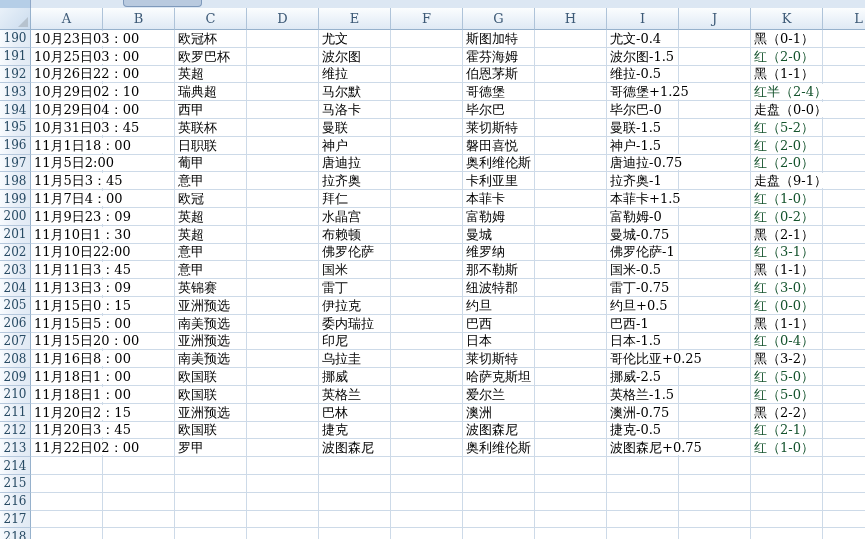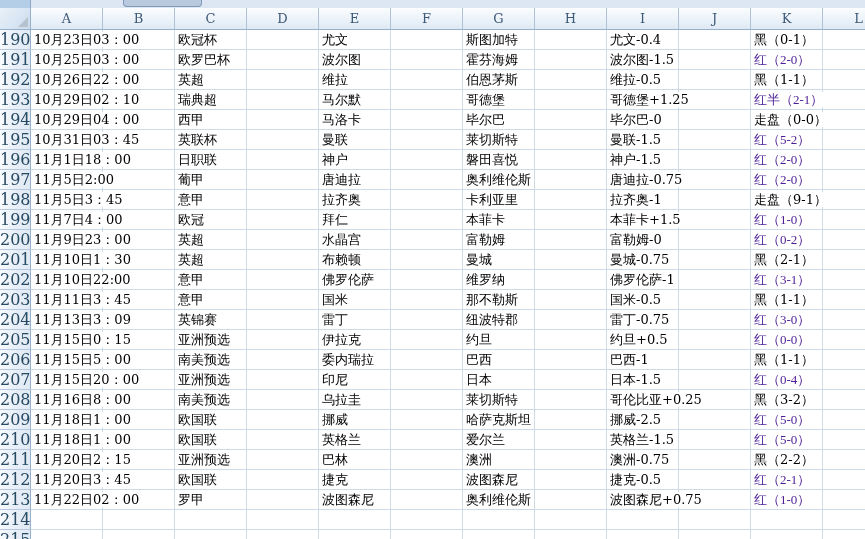--- a/index.html
+++ b/index.html
@@ -41,35 +41,35 @@
     height:22px; position:relative;
     background:linear-gradient(135deg, #e9f1f9 0%, #cbdcee 100%);
     border-right:1px solid #96b1cc; border-bottom:1px solid #96b1cc;
   }
   .tri {
     position:absolute; right:2px; bottom:2px; width:0; height:0;
     border-left:10px solid transparent; border-bottom:10px solid #b6c2ce;
   }
   
   th.rowhead {
-    text-align:center; vertical-align:middle; font-size:16px; color:#274a63;
+    text-align:center; vertical-align:middle; font-size:12px; color:#274a63;
     background:linear-gradient(to right, #f8fbfe 0%, #e7eef7 55%, #e1eaf4 100%);
     border-right:1px solid #96b1cc; border-bottom:1px solid #b5c8dd;
   }
   
   td.cell {
     background:#ffffff; vertical-align:middle; white-space:nowrap;
     font-size:13px; color:#000000; padding-left:3px;
     border-right:1px solid #cddae8; border-bottom:1px solid #cddae8;
   }
   .cellv {
     position:relative; z-index:2; display:inline-block;
     background:#ffffff; white-space:nowrap; line-height:15px; padding-right:2px;
   }
-  .v-red { color:#4c1d95;font-family:Liberation Serif, serif; }
+  .v-red { color:#14532d; }
   .v-black { color:#000000; }
 </style>
 </head>
 <body>
 
 <div class="app">
   <div class="topstrip">
     <div class="namebox-frag"></div>
     <div class="tab-frag"></div>
   </div>
@@ -157,21 +157,21 @@
           <td class="cell"><span class="cellv v-black">10月29日02：10</span></td>
           <td class="cell"></td>
           <td class="cell"><span class="cellv v-black">瑞典超</span></td>
           <td class="cell"></td>
           <td class="cell"><span class="cellv v-black">马尔默</span></td>
           <td class="cell"></td>
           <td class="cell"><span class="cellv v-black">哥德堡</span></td>
           <td class="cell"></td>
           <td class="cell"><span class="cellv v-black">哥德堡+1.25</span></td>
           <td class="cell"></td>
-          <td class="cell"><span class="cellv v-red">红半（2-1）</span></td>
+          <td class="cell"><span class="cellv v-red">红半（2-4）</span></td>
           <td class="cell"></td>
         </tr>
         <tr>
           <th class="rowhead">194</th>
           <td class="cell"><span class="cellv v-black">10月29日04：00</span></td>
           <td class="cell"></td>
           <td class="cell"><span class="cellv v-black">西甲</span></td>
           <td class="cell"></td>
           <td class="cell"><span class="cellv v-black">马洛卡</span></td>
           <td class="cell"></td>
@@ -252,21 +252,21 @@
           <td class="cell"></td>
           <td class="cell"><span class="cellv v-black">本菲卡</span></td>
           <td class="cell"></td>
           <td class="cell"><span class="cellv v-black">本菲卡+1.5</span></td>
           <td class="cell"></td>
           <td class="cell"><span class="cellv v-red">红（1-0）</span></td>
           <td class="cell"></td>
         </tr>
         <tr>
           <th class="rowhead">200</th>
-          <td class="cell"><span class="cellv v-black">11月9日23：00</span></td>
+          <td class="cell"><span class="cellv v-black">11月9日23：09</span></td>
           <td class="cell"></td>
           <td class="cell"><span class="cellv v-black">英超</span></td>
           <td class="cell"></td>
           <td class="cell"><span class="cellv v-black">水晶宫</span></td>
           <td class="cell"></td>
           <td class="cell"><span class="cellv v-black">富勒姆</span></td>
           <td class="cell"></td>
           <td class="cell"><span class="cellv v-black">富勒姆-0</span></td>
           <td class="cell"></td>
           <td class="cell"><span class="cellv v-red">红（0-2）</span></td>

